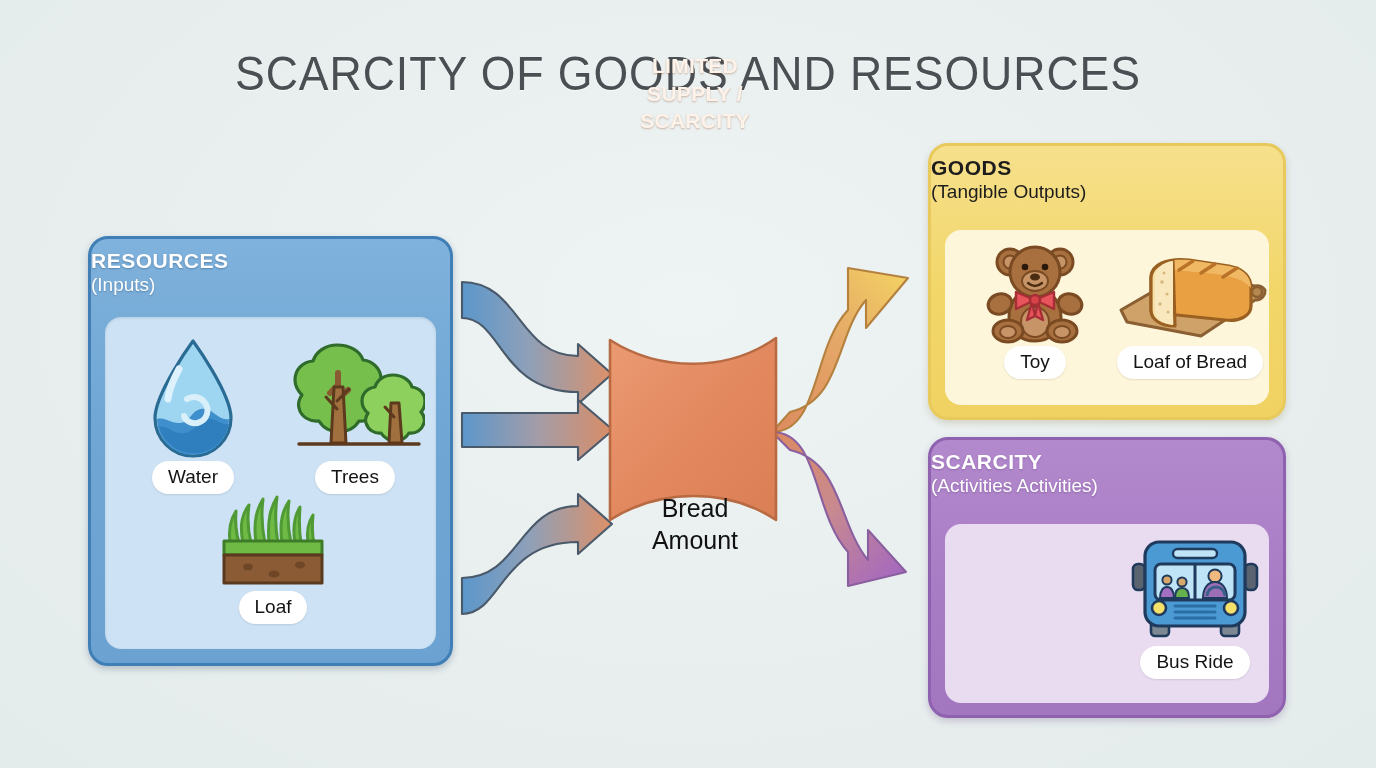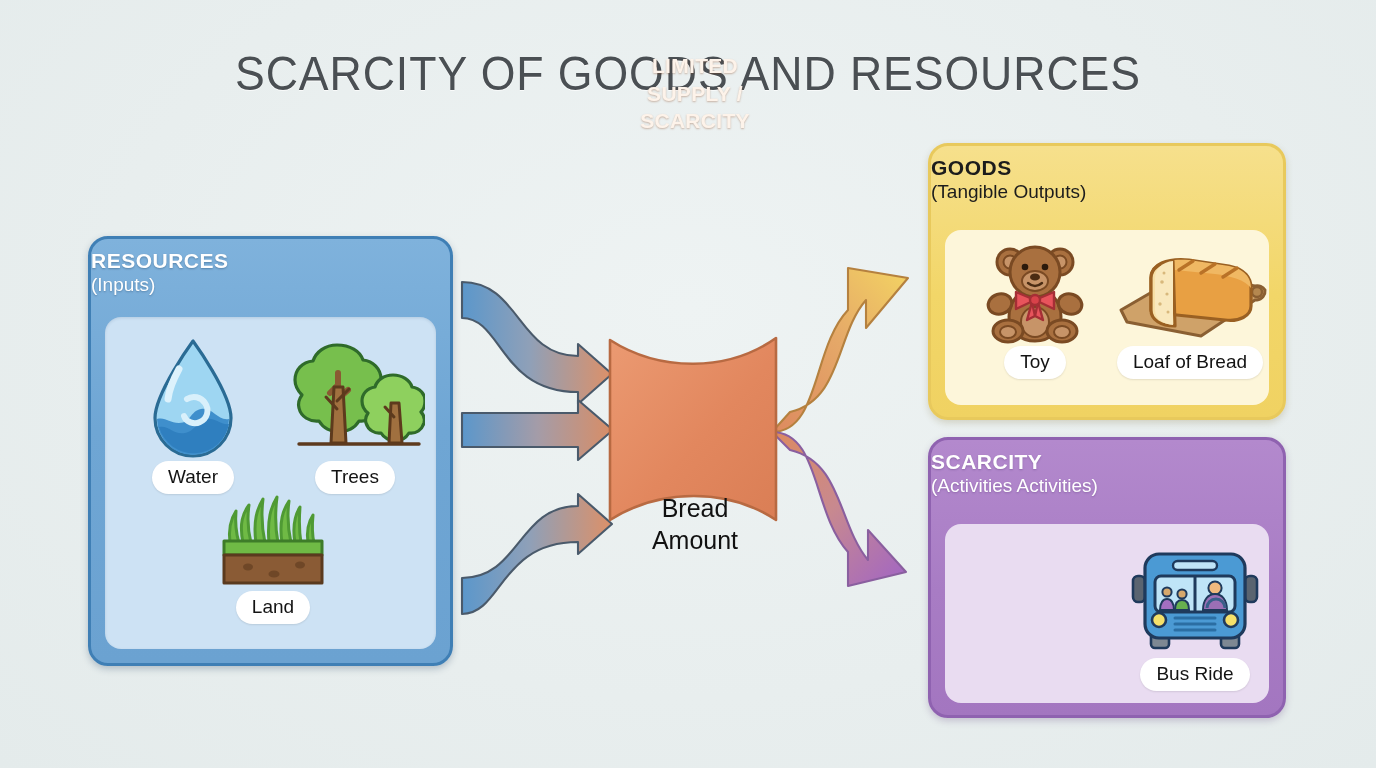--- a/index.html
+++ b/index.html
@@ -249,21 +249,21 @@
             <path d="M98 58 c-2 -14 1 -22 5 -28 -1 10 -1 19 1 28 Z"></path>
           </g>
 
           <path d="M14 56 h98 v14 h-98 Z" fill="#6fba45" stroke="#3e7c29" stroke-width="3" stroke-linejoin="round"></path>
 
           <path d="M14 70 h98 v28 h-98 Z" fill="#8a5b35" stroke="#5a3a1e" stroke-width="3" stroke-linejoin="round"></path>
           <ellipse cx="38" cy="82" rx="5" ry="3.4" fill="#6f4727"></ellipse>
           <ellipse cx="64" cy="89" rx="5.5" ry="3.6" fill="#6f4727"></ellipse>
           <ellipse cx="90" cy="80" rx="5" ry="3.4" fill="#6f4727"></ellipse>
         </svg>
-        <span class="pill">Land</span>
+        <span class="pill">Loaf</span>
       </div>
 
     </div>
   </div>
 </div>
 
 <svg class="layer" width="1376" height="768" viewBox="0 0 1376 768">
   <path d="M610,340 C660,372 728,372 776,338 L776,520 C728,488 660,488 610,520 Z" fill="url(#gBowtie)" stroke="#b86a42" stroke-width="2.6" stroke-linejoin="round"></path>
 </svg>
 <div id="scarcity-label" style="left:600px;">
@@ -355,21 +355,21 @@
 
 <div class="panel" id="services">
   <div class="panel-head">
     <div class="p-title">SCARCITY</div>
     <div class="p-sub">(Activities Activities)</div>
   </div>
   <div class="panel-inner">
     <div class="items">
 
 
-      <div class="item" style="left:160px; top:24px; width:180px;">
+      <div class="item" style="left:160px; top:12px; width:180px;">
         <svg class="glyph" width="136" height="110" viewBox="0 0 136 110">
 
           <rect x="6" y="28" width="12" height="26" rx="5" fill="#5a6470" stroke="#1f3a5c" stroke-width="2.6"></rect>
           <rect x="118" y="28" width="12" height="26" rx="5" fill="#5a6470" stroke="#1f3a5c" stroke-width="2.6"></rect>
           <path d="M18 34 l8 0 M110 34 l8 0" stroke="#1f3a5c" stroke-width="3"></path>
 
           <rect x="24" y="82" width="18" height="18" rx="4" fill="#7d8893" stroke="#1f3a5c" stroke-width="2.6"></rect>
           <rect x="94" y="82" width="18" height="18" rx="4" fill="#7d8893" stroke="#1f3a5c" stroke-width="2.6"></rect>
 
           <rect x="18" y="6" width="100" height="84" rx="14" fill="#4b9ad4" stroke="#1f3a5c" stroke-width="3.2"></rect>

